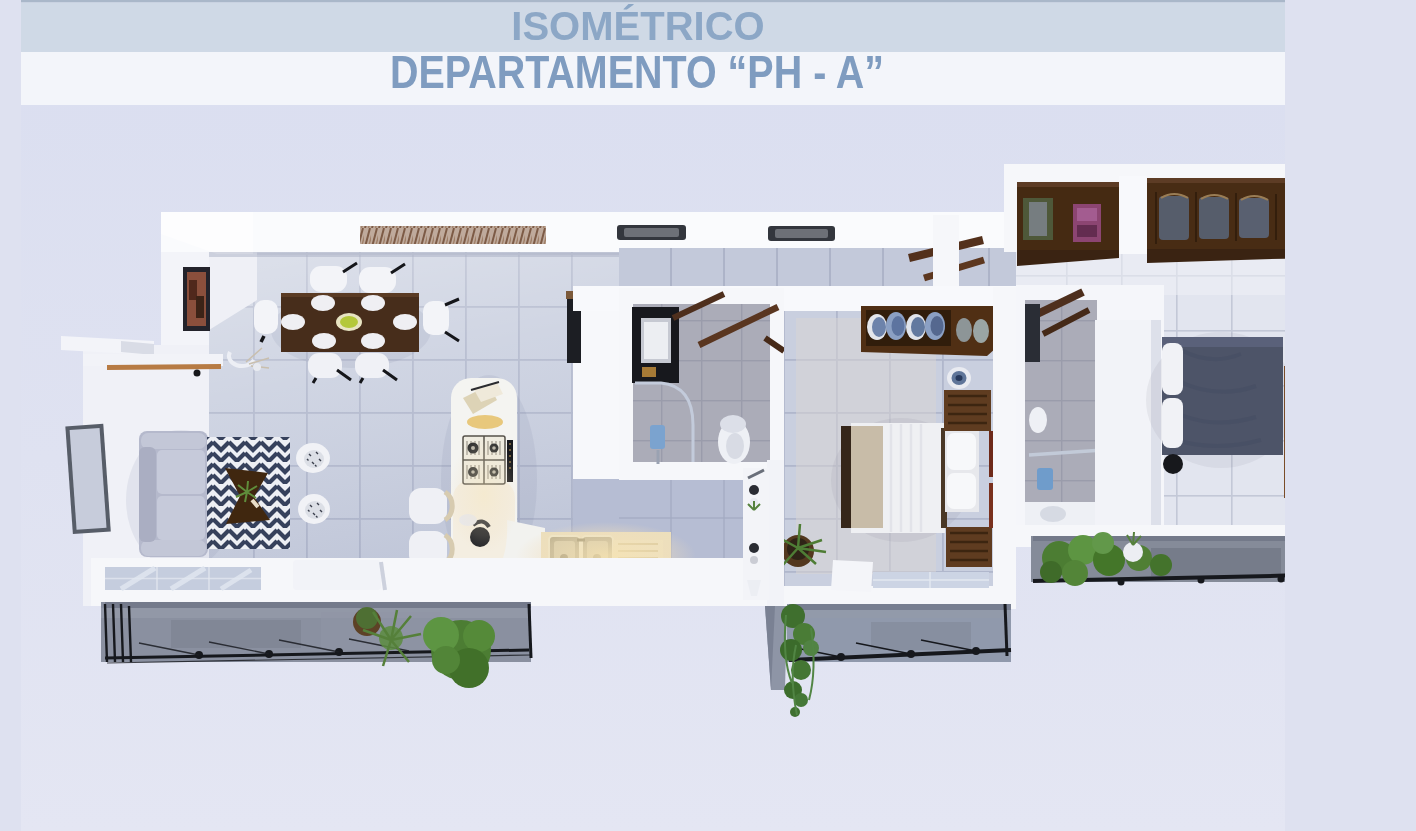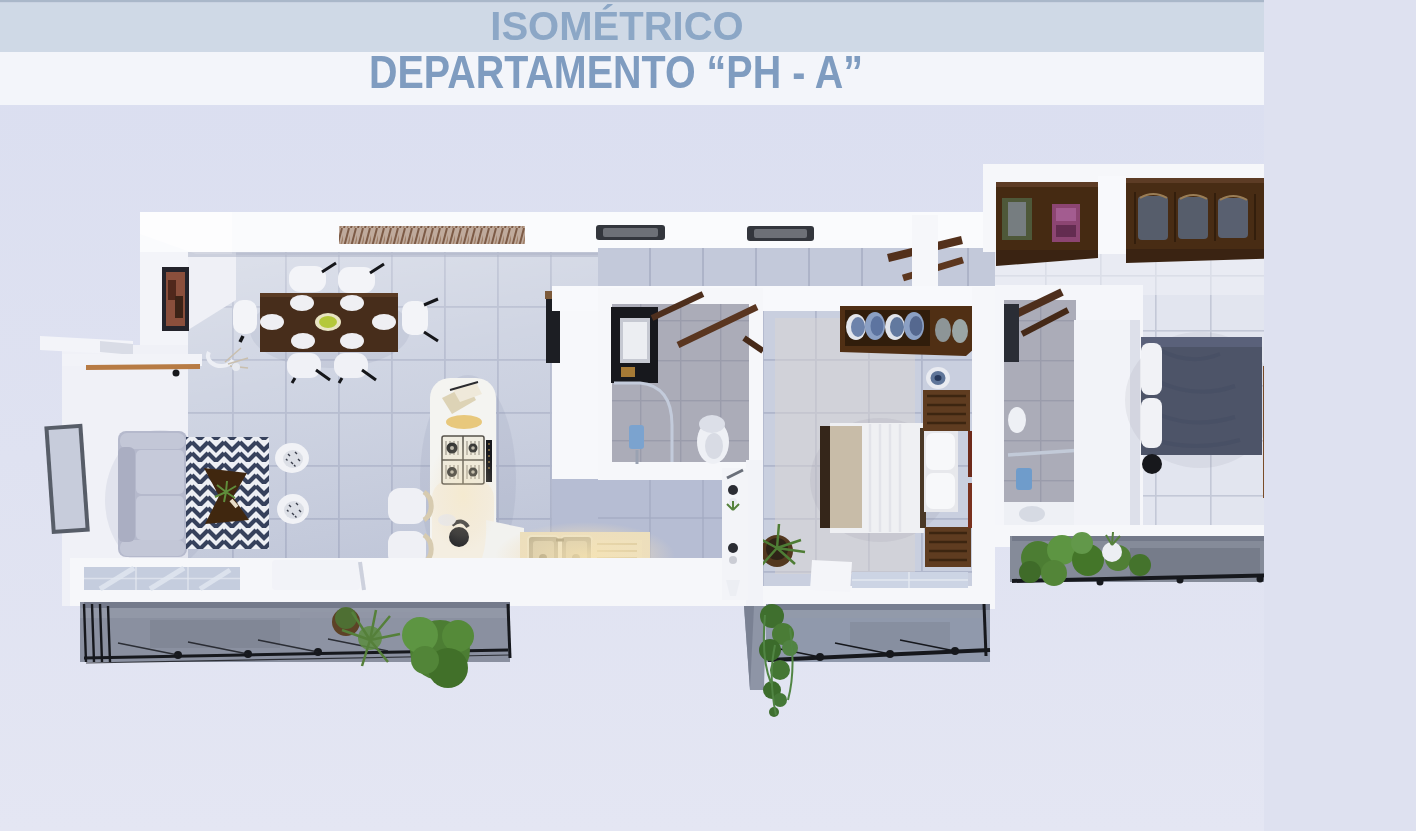--- a/index.html
+++ b/index.html
@@ -1,16 +1,16 @@
 <!DOCTYPE html>
 <html><head>
 <meta charset="utf-8">
 <style>
   html,body{margin:0;padding:0;background:#dee1f0;}
-  .page{position:relative;width:1264px;height:831px;overflow:hidden;font-family:"Liberation Sans", sans-serif;}
+  .page{position:relative;width:1264px;height:831px;overflow:hidden;font-family:"Liberation Sans", sans-serif;padding-left:21px;}
 </style>
 </head>
 <body>
 <div class="page">
 <svg width="1416" height="831" viewBox="0 0 1416 831">
 <defs>
   <pattern id="tileL" width="53" height="53" patternUnits="userSpaceOnUse" patternTransform="translate(20 -12)">
     <rect width="53" height="53" fill="#c9cfdf"></rect>
     <rect width="53" height="1.8" fill="#b0b7cc"></rect>
     <rect width="1.8" height="53" fill="#b0b7cc"></rect>

